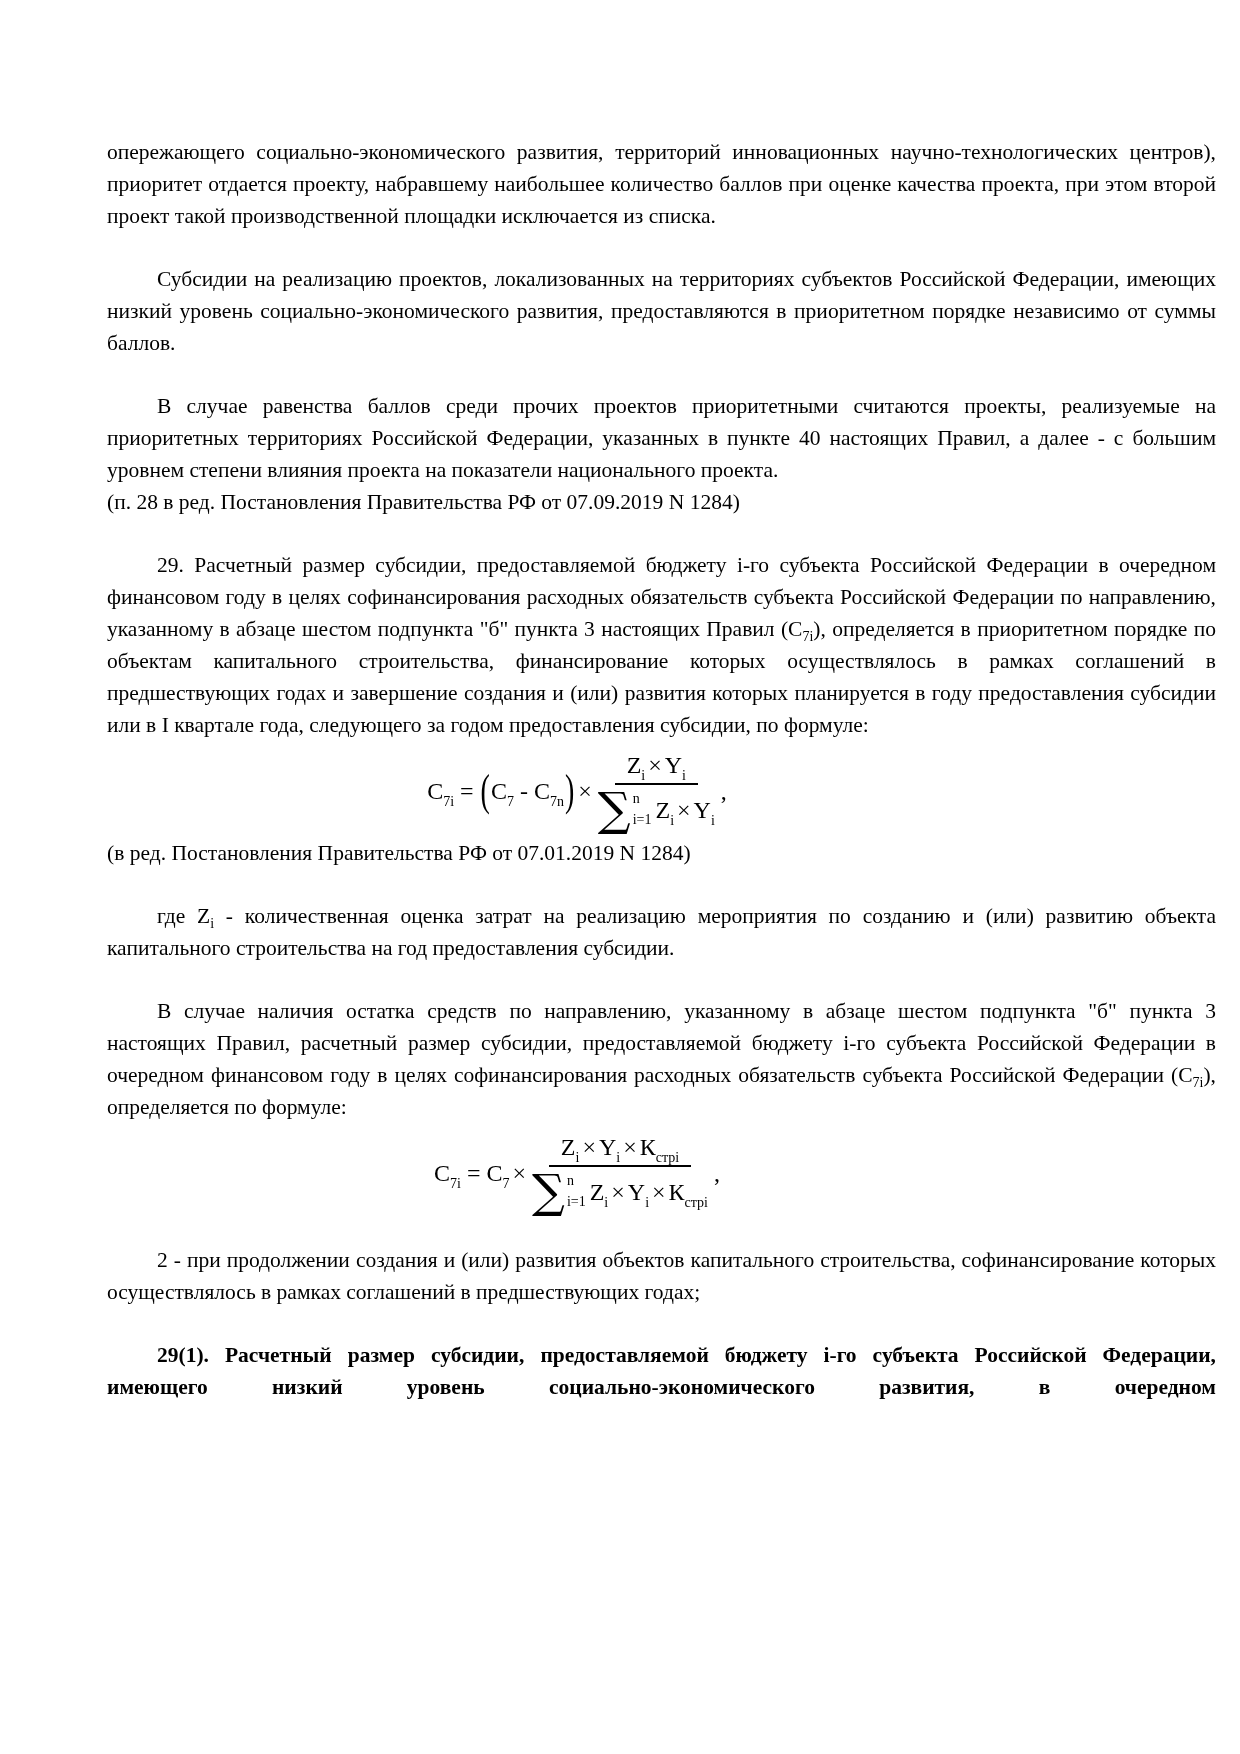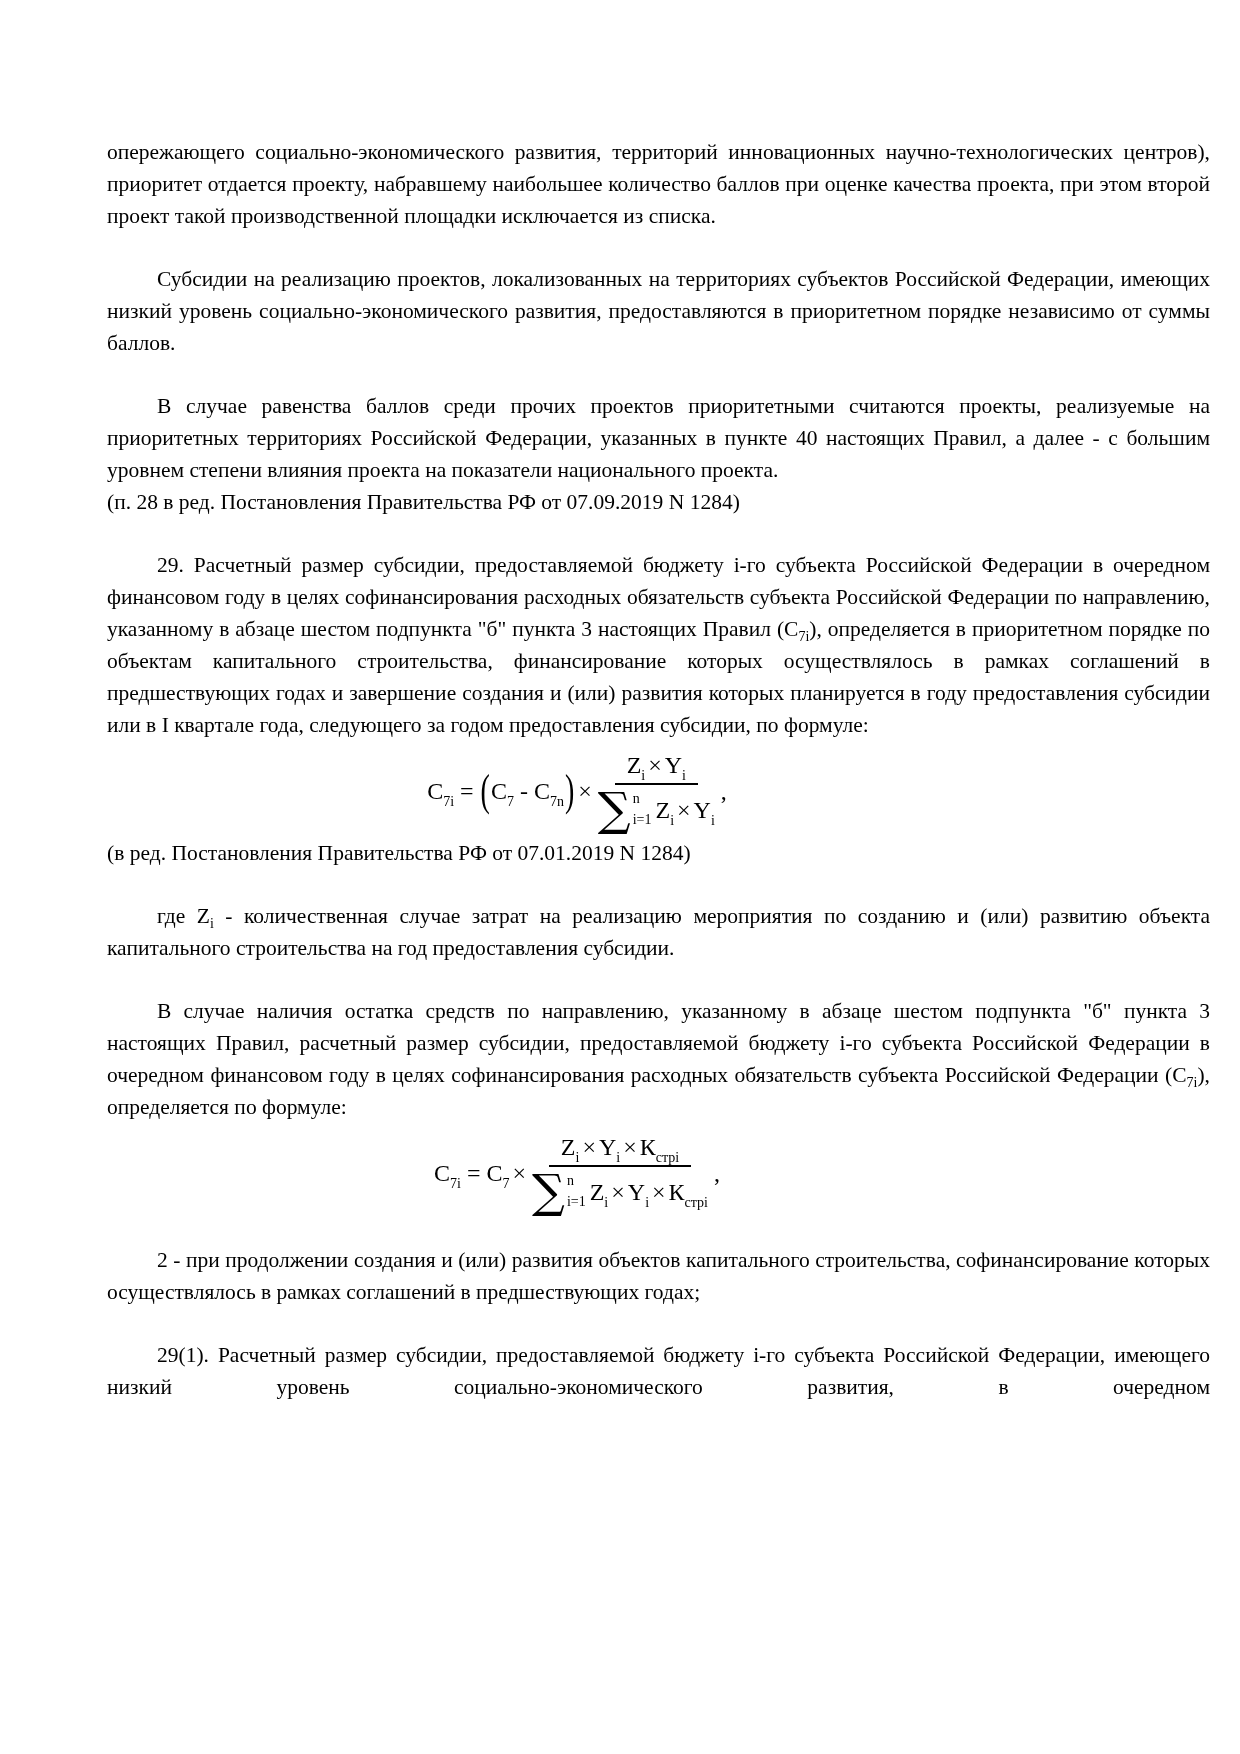--- a/index.html
+++ b/index.html
@@ -6,28 +6,28 @@
   html, body { margin: 0; padding: 0; background: #ffffff; }
   .page {
     position: relative;
     width: 1240px;
     height: 1754px;
     background: #ffffff;
     color: #000000;
     font-family: "Liberation Serif", "DejaVu Serif", serif;
     font-size: 21.5px;
     line-height: 32px;
-    padding: 136px 30px 0 107px;
+    padding: 136px 24px 0 107px;
     overflow: hidden;
   }
   p.para { margin: 31px 0 0 0; text-align: justify; }
   p.para.first { margin-top: 0; }
   p.indent { text-indent: 50px; }
   p.note { margin: 0; text-align: left; }
-  p.cutoff { text-align-last: justify; }
+  p.cutoff { text-align-last: justify; font-weight: bold; }
   sub.inl, .page sub { font-size: 14px; line-height: 0; }
 
   
   .formula {
     width: 940px;
     display: flex;
     justify-content: center;
     align-items: center;
     margin: 10px 0 6px 0;
     font-size: 24px;
@@ -124,21 +124,21 @@
             <span>Y</span>
             <sub>i</sub>
           </span>
       </span>
     </span>
     <span class="comma">,</span>
   </div>
 
   <p class="note">(в ред. Постановления Правительства РФ от 07.01.2019 N 1284)</p>
 
-  <p class="para indent"><span>где Z</span><sub class="inl">i</sub><span> - количественная случае затрат на реализацию мероприятия по созданию и (или) развитию объекта капитального строительства на год предоставления субсидии.</span></p>
+  <p class="para indent"><span>где Z</span><sub class="inl">i</sub><span> - количественная оценка затрат на реализацию мероприятия по созданию и (или) развитию объекта капитального строительства на год предоставления субсидии.</span></p>
 
   <p class="para indent"><span>В случае наличия остатка средств по направлению, указанному в абзаце шестом подпункта "б" пункта 3 настоящих Правил, расчетный размер субсидии, предоставляемой бюджету i-го субъекта Российской Федерации в очередном финансовом году в целях софинансирования расходных обязательств субъекта Российской Федерации (C</span><sub class="inl">7i</sub><span>), определяется по формуле:</span></p>
 
   <div class="formula">
     <span class="mvar">
         <span>C</span>
         <sub>7i</sub>
       </span>
     <span class="op">=</span>
     <span class="mvar">

